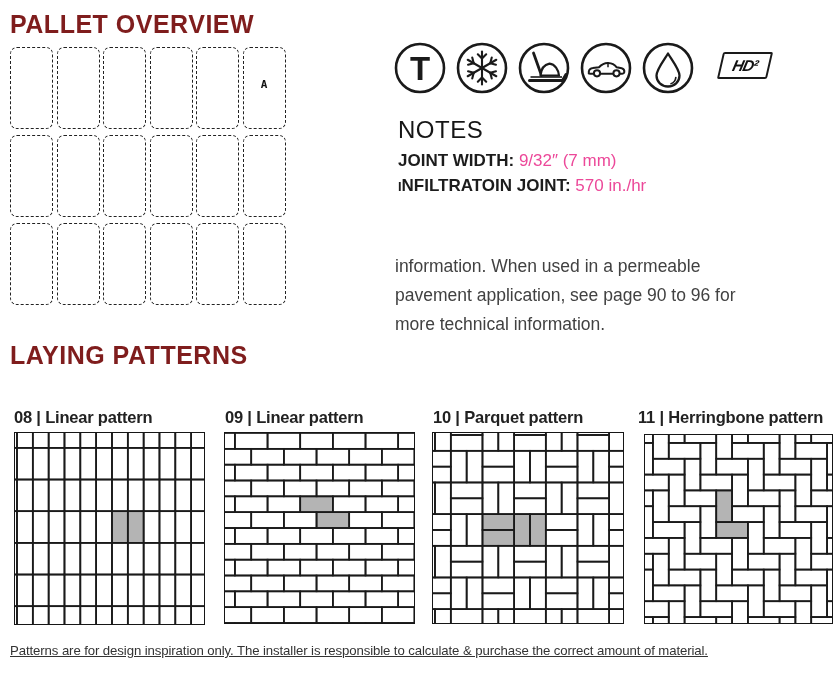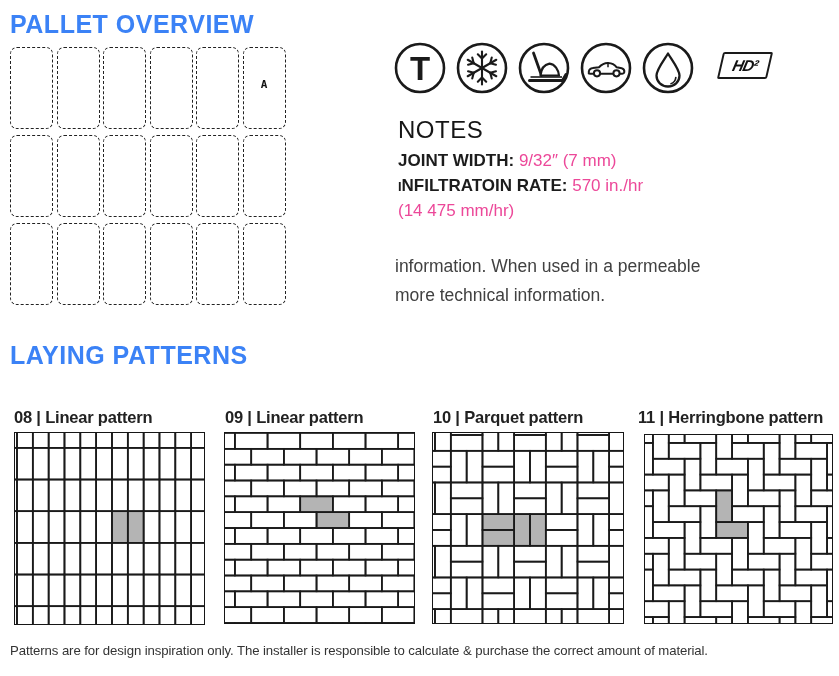--- a/index.html
+++ b/index.html
@@ -1,18 +1,18 @@
 <!DOCTYPE html>
 <html><head>
 <meta charset="utf-8">
 <style>
   html,body{margin:0;padding:0;background:#fff;}
   #canvas{position:relative;width:839px;height:676px;background:#ffffff;
     font-family:"Liberation Sans",sans-serif;color:#1a1a1a;overflow:hidden;}
-  .h1{position:absolute;font-weight:700;font-size:25px;letter-spacing:.5px;color:#3b82f6;white-space:nowrap;}
+  .h1{position:absolute;font-weight:700;font-size:25px;letter-spacing:.5px;color:#7f1d1d;white-space:nowrap;}
   #pallet-title{left:10px;top:10px;}
   #laying-title{left:10px;top:341px;}
   
   #pallet-grid{position:absolute;left:10px;top:47px;display:grid;
     grid-template-columns:repeat(6,43px);grid-template-rows:repeat(3,82px);
     column-gap:3.5px;row-gap:6px;}
   .pallet-cell{border:1.6px dashed #222;border-radius:7px;position:relative;background:#fff;}
   .pallet-cell .mark{position:absolute;left:0;right:0;top:38%;text-align:center;
     font-size:11px;font-weight:700;color:#111;font-family:"DejaVu Sans Mono",monospace;}
   
@@ -27,21 +27,21 @@
   .nline .lbl{font-weight:700;color:#1c1c1c;display:inline-block;}
   .nline .lbl.small-first::first-letter{font-size:76%;}
   .nline .val{color:#ec4899;}
   #techospec-note{position:absolute;left:395px;top:252px;width:445px;font-size:17.5px;
     line-height:29px;color:#414141;}
   #techospec-note b{color:#333;}
   
   .plabel{position:absolute;top:408px;font-size:16.5px;font-weight:700;letter-spacing:-.2px;color:#222;white-space:nowrap;}
   .pattern-box{position:absolute;border:1.8px solid #161616;background:#fff;box-sizing:border-box;}
   .pattern-box svg{display:block;width:100%;height:100%;}
-  #footer-note{position:absolute;left:10px;top:643px;font-size:13.2px;color:#333;letter-spacing:-.1px;white-space:nowrap;}
+  #footer-note{position:absolute;left:10px;top:643px;font-size:13.2px;color:#333;letter-spacing:-.1px;white-space:nowrap;text-decoration:underline;}
 </style>
 </head>
 <body>
 
 <div id="canvas">
 
   <div id="pallet-title" class="h1">PALLET OVERVIEW</div>
 
   <div id="pallet-grid">
       <div class="pallet-cell"></div>
@@ -115,29 +115,27 @@
     </div>
   </div>
 
   <div id="notes-heading">NOTES</div>
 
   <div id="notes-block">
     <div class="nline">
       <span class="lbl">JOINT WIDTH:</span><span class="val"> 9/32″ (7 mm)</span>
     </div>
     <div class="nline">
-      <span class="lbl small-first">INFILTRATOIN RATE:</span><span class="val"> 570 in./hr</span>
-    </div>
-    <div class="nline">
-      <span class="val">(14 475 mm/hr)</span>
+      <span class="lbl small-first">INFILTRATOIN JOINT:</span><span class="val"> 570 in./hr</span>
     </div>
   </div>
 
   <div id="techospec-note">
     <div class="para-line">information. When used in a permeable</div>
+    <div class="para-line">pavement application, see page 90 to 96 for</div>
     <div class="para-line">more technical information.</div>
   </div>
 
   <div id="laying-title" class="h1">LAYING PATTERNS</div>
 
   <span class="plabel" style="left:14px">08 | Linear pattern</span>
   <span class="plabel" style="left:225px">09 | Linear pattern</span>
   <span class="plabel" style="left:433px">10 | Parquet pattern</span>
   <span class="plabel" style="left:638px">11 | Herringbone pattern</span>
 

